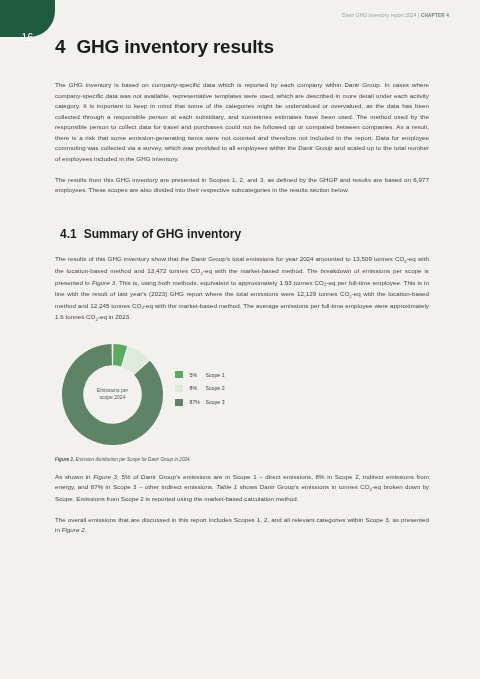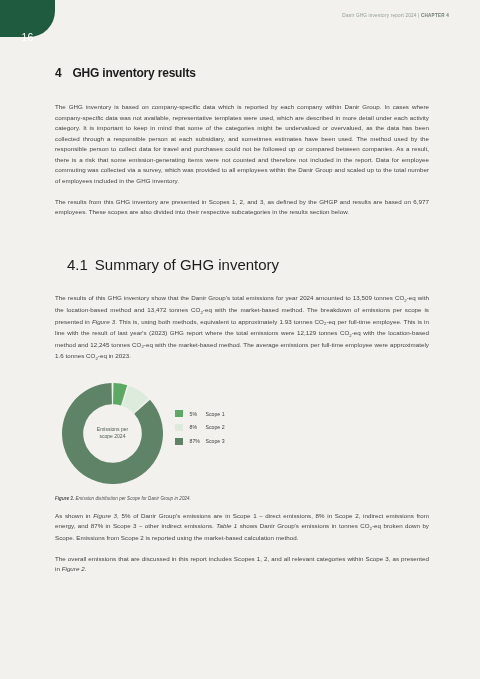--- a/index.html
+++ b/index.html
@@ -57,36 +57,36 @@
 
   
   .content {
     position: absolute;
     left: 55px;
     top: 0;
     width: 374px;
   }
 
   h1.chapter-title {
-    font-size: 12px;
+    font-size: 19px;
     font-weight: bold;
     color: #1c1c1c;
     margin: 0;
-    padding-top: 66px;
+    padding-top: 36px;
     letter-spacing: -.2px;
   }
   h1.chapter-title .num {
     margin-right: 11px;
   }
 
   h2.section-title {
-    font-size: 15px;
-    font-weight: normal;
+    font-size: 12px;
+    font-weight: bold;
     color: #1c1c1c;
-    margin: 12px;
+    margin: 5px;
     padding-top: 0;
     letter-spacing: 0;
   }
   h2.section-title .num {
     margin-right: 7px;
   }
 
   p.body {
     font-size: 6.2px;
     line-height: 10.55px;

